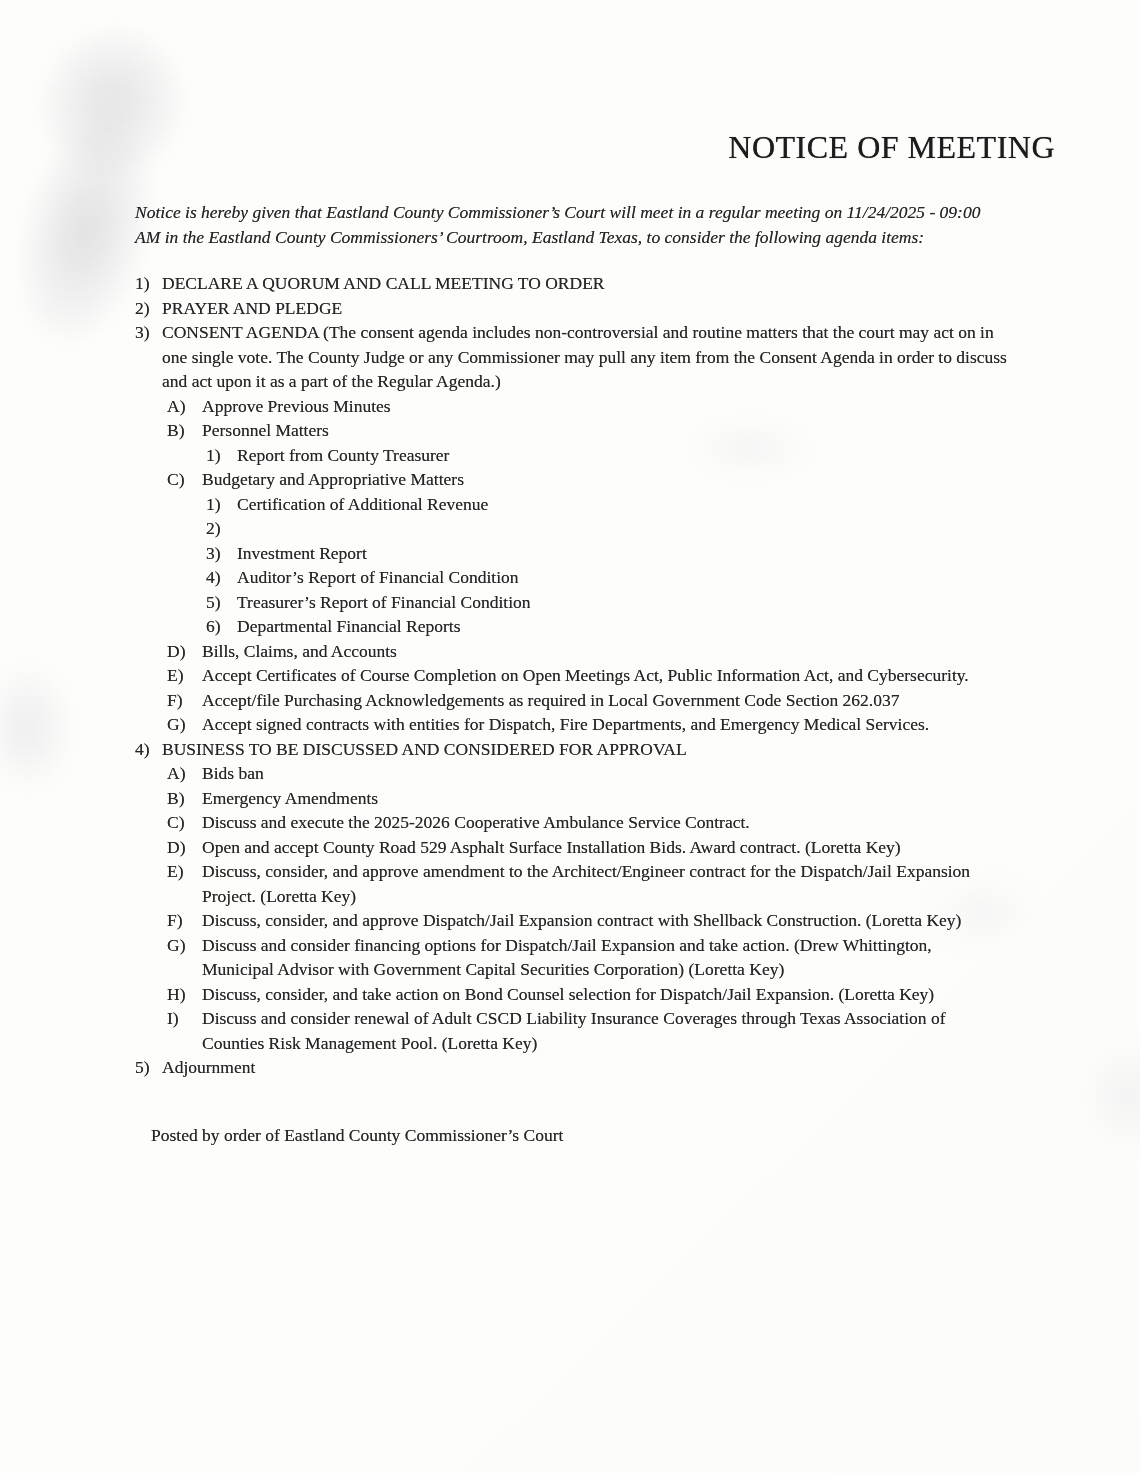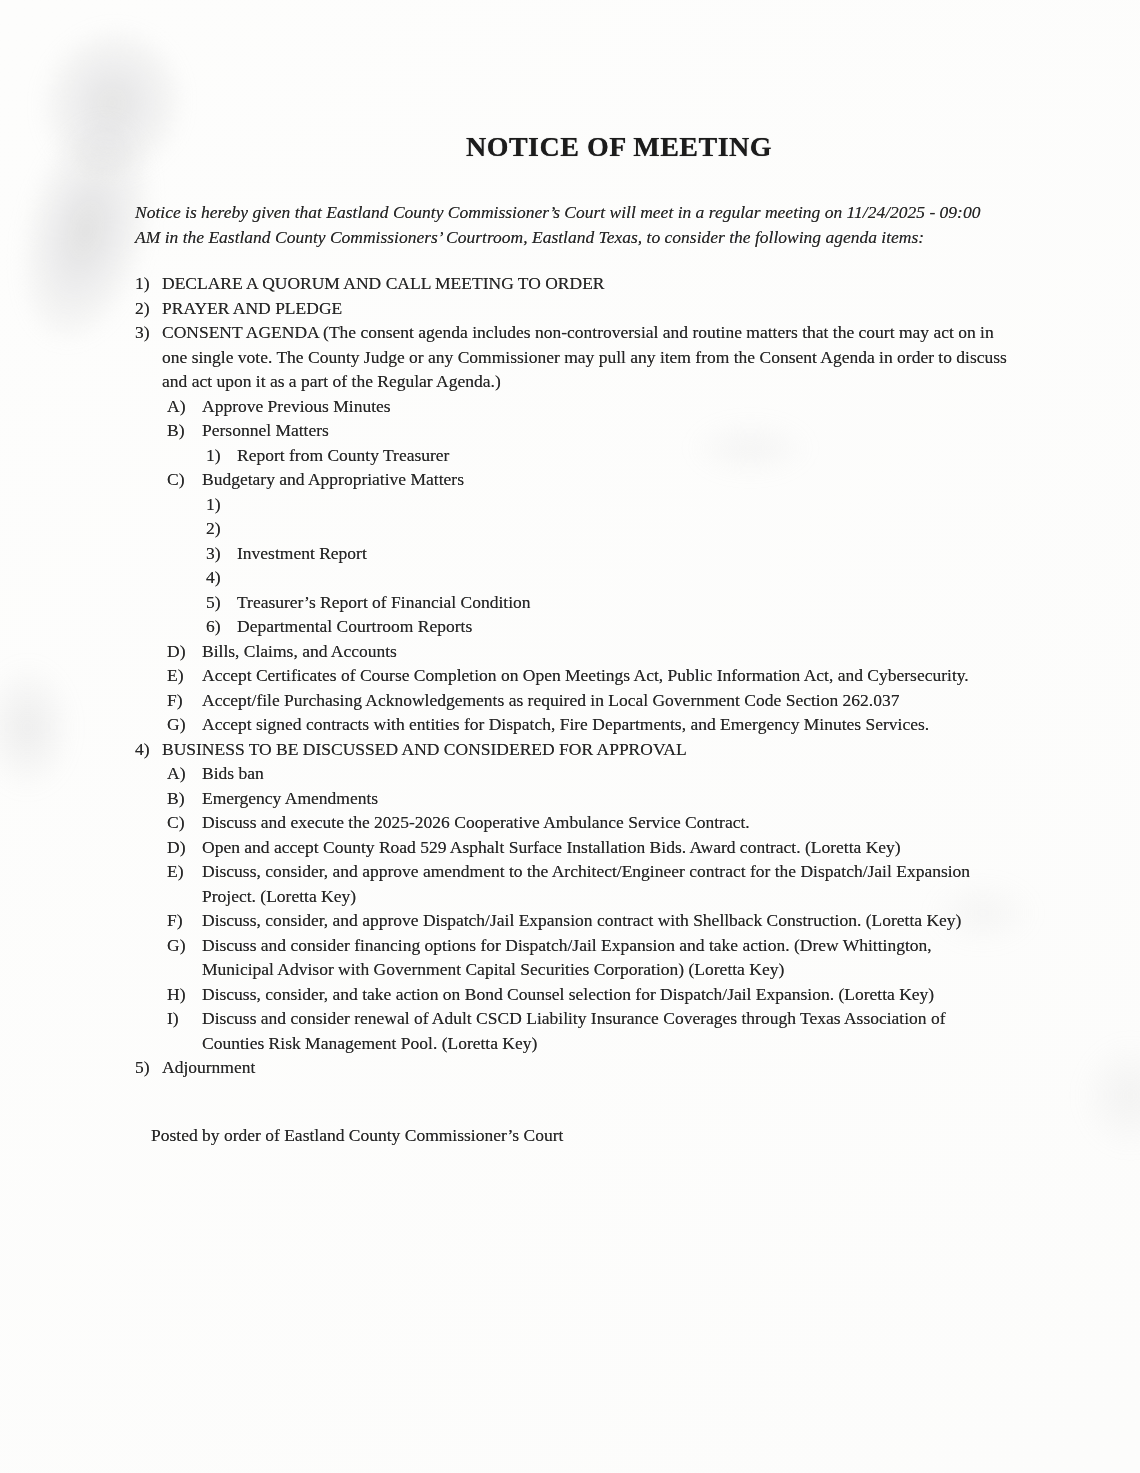--- a/index.html
+++ b/index.html
@@ -13,24 +13,24 @@
     color:#262626;
   }
   .content{
     position:absolute;
     left:135px;
     top:0;
     width:872px;
   }
   .doc-title{
     margin:129px 0 0 0;
-    font-size:28px;
+    font-size:32px;
     line-height:36px;
-    font-weight:bold;
-    text-align:center;
+    font-weight:normal;
+    text-align:right;
     transform:translateX(48px);
     letter-spacing:0.5px;
     color:#1c1c1c;
     text-shadow:0 0 0.7px rgba(30,30,30,0.85);
   }
   .body-text{
     font-size:17.5px;
     line-height:24.5px;
     text-shadow:0 0 0.55px rgba(70,70,70,0.75);
   }
@@ -101,54 +101,56 @@
         <div class="agenda-row level-2">
           <span class="marker">1)</span>
           <span class="text">Report from County Treasurer</span>
         </div>
         <div class="agenda-row level-1">
           <span class="marker">C)</span>
           <span class="text">Budgetary and Appropriative Matters</span>
         </div>
         <div class="agenda-row level-2">
           <span class="marker">1)</span>
+          <span class="text">Certification of Additional Revenue</span>
         </div>
         <div class="agenda-row level-2">
           <span class="marker">2)</span>
         </div>
         <div class="agenda-row level-2">
           <span class="marker">3)</span>
           <span class="text">Investment Report</span>
         </div>
         <div class="agenda-row level-2">
           <span class="marker">4)</span>
+          <span class="text">Auditor’s Report of Financial Condition</span>
         </div>
         <div class="agenda-row level-2">
           <span class="marker">5)</span>
           <span class="text">Treasurer’s Report of Financial Condition</span>
         </div>
         <div class="agenda-row level-2">
           <span class="marker">6)</span>
-          <span class="text">Departmental Courtroom Reports</span>
+          <span class="text">Departmental Financial Reports</span>
         </div>
         <div class="agenda-row level-1">
           <span class="marker">D)</span>
           <span class="text">Bills, Claims, and Accounts</span>
         </div>
         <div class="agenda-row level-1">
           <span class="marker">E)</span>
           <span class="text">Accept Certificates of Course Completion on Open Meetings Act, Public Information Act, and Cybersecurity.</span>
         </div>
         <div class="agenda-row level-1">
           <span class="marker">F)</span>
           <span class="text">Accept/file Purchasing Acknowledgements as required in Local Government Code Section 262.037</span>
         </div>
         <div class="agenda-row level-1">
           <span class="marker">G)</span>
-          <span class="text">Accept signed contracts with entities for Dispatch, Fire Departments, and Emergency Minutes Services.</span>
+          <span class="text">Accept signed contracts with entities for Dispatch, Fire Departments, and Emergency Medical Services.</span>
         </div>
         <div class="agenda-row level-0">
           <span class="marker">4)</span>
           <span class="text">BUSINESS TO BE DISCUSSED AND CONSIDERED FOR APPROVAL</span>
         </div>
         <div class="agenda-row level-1">
           <span class="marker">A)</span>
           <span class="text">Bids ban</span>
         </div>
         <div class="agenda-row level-1">

